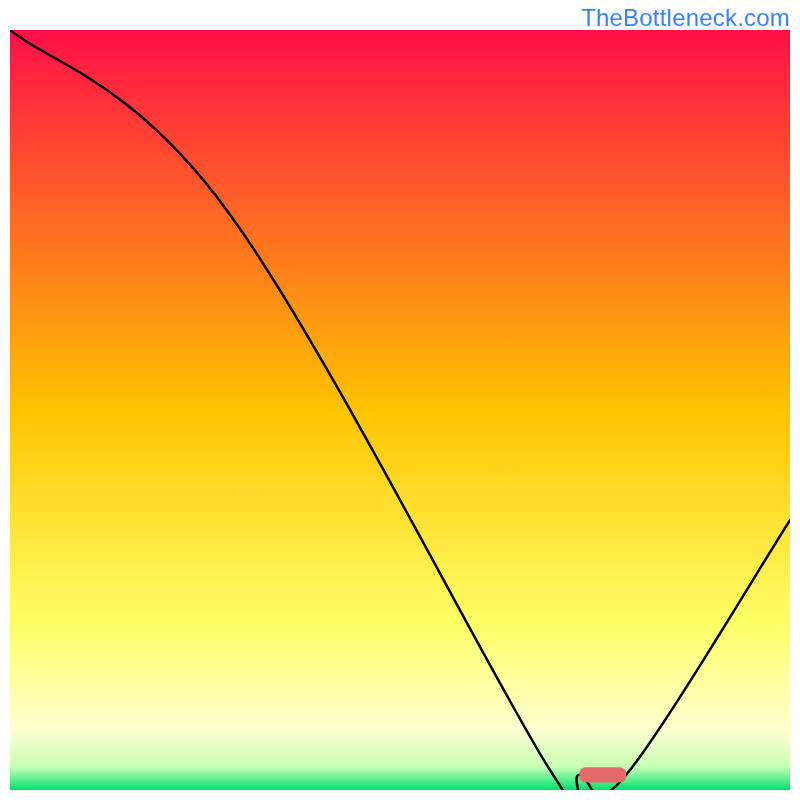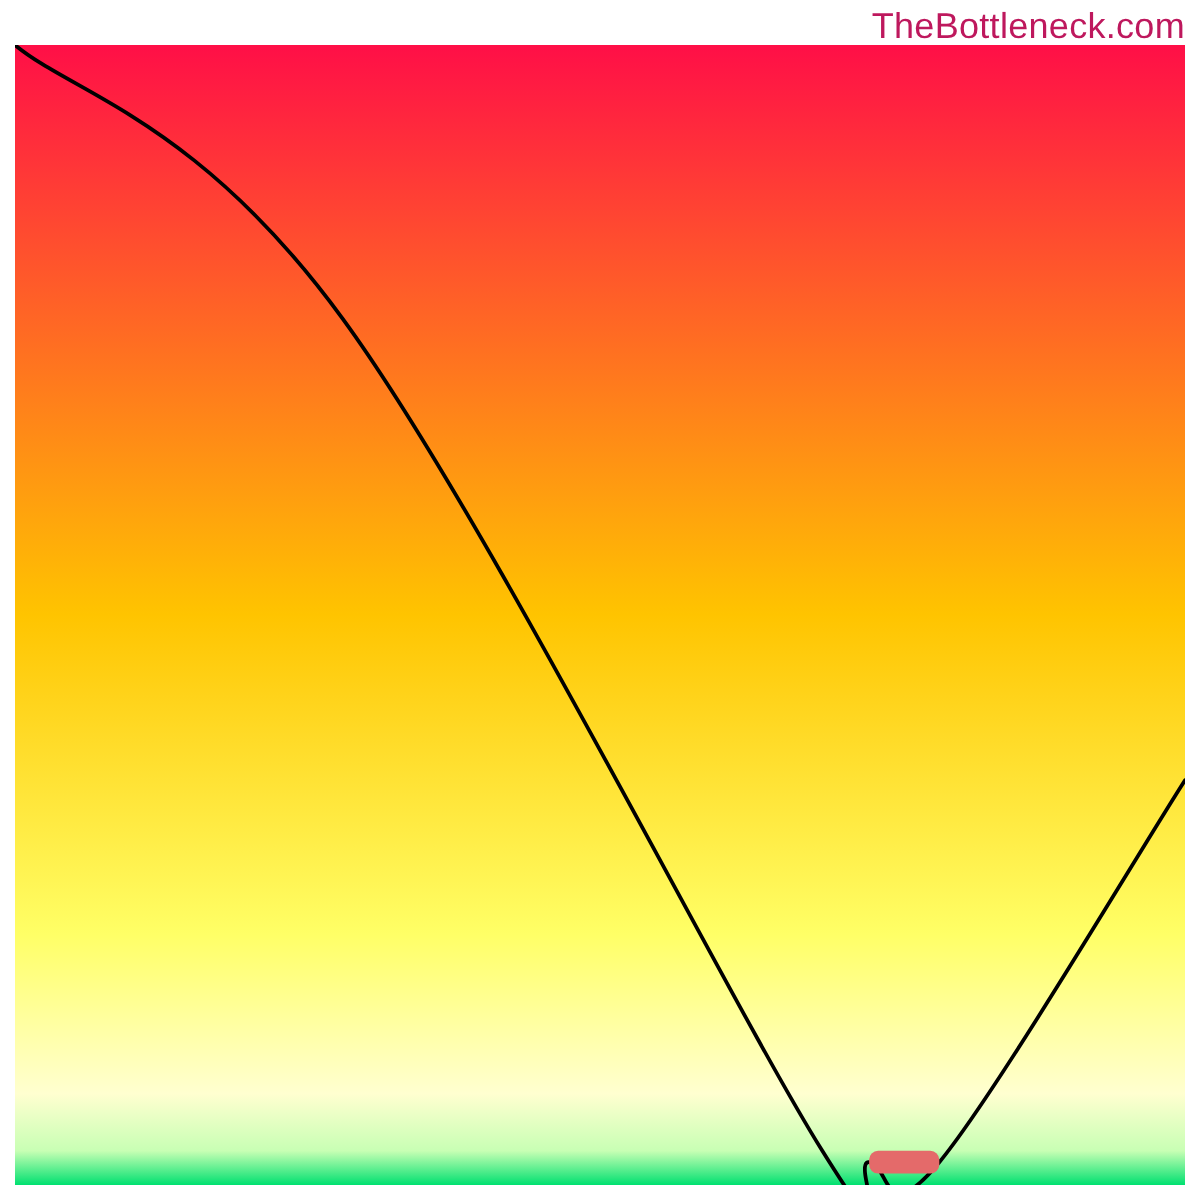--- a/index.html
+++ b/index.html
@@ -9,21 +9,21 @@
     width: 800px;
     height: 800px;
     background: #fff;
   }
   .watermark {
     position: absolute;
     top: 4px;
     right: 10px;
     font-family: Arial, Helvetica, sans-serif;
     font-size: 24px;
-    color: #be185d;
+    color: #3b82f6;
     letter-spacing: 0.2px;
   }
   .plot {
     position: absolute;
     left: 10px;
     top: 30px;
     width: 780px;
     height: 760px;
   }
   .plot svg { display: block; }

